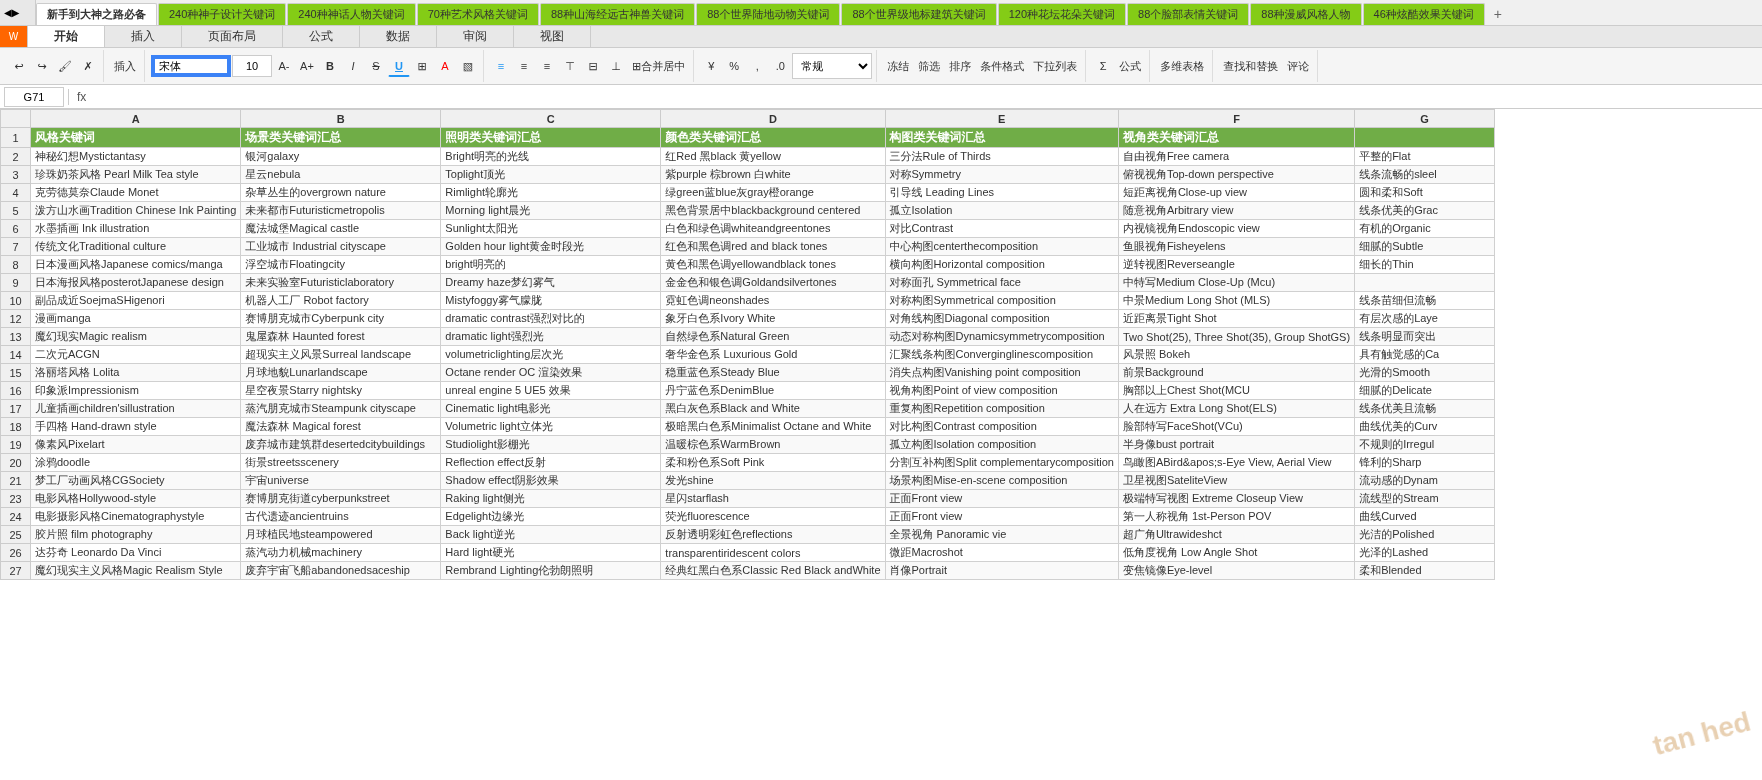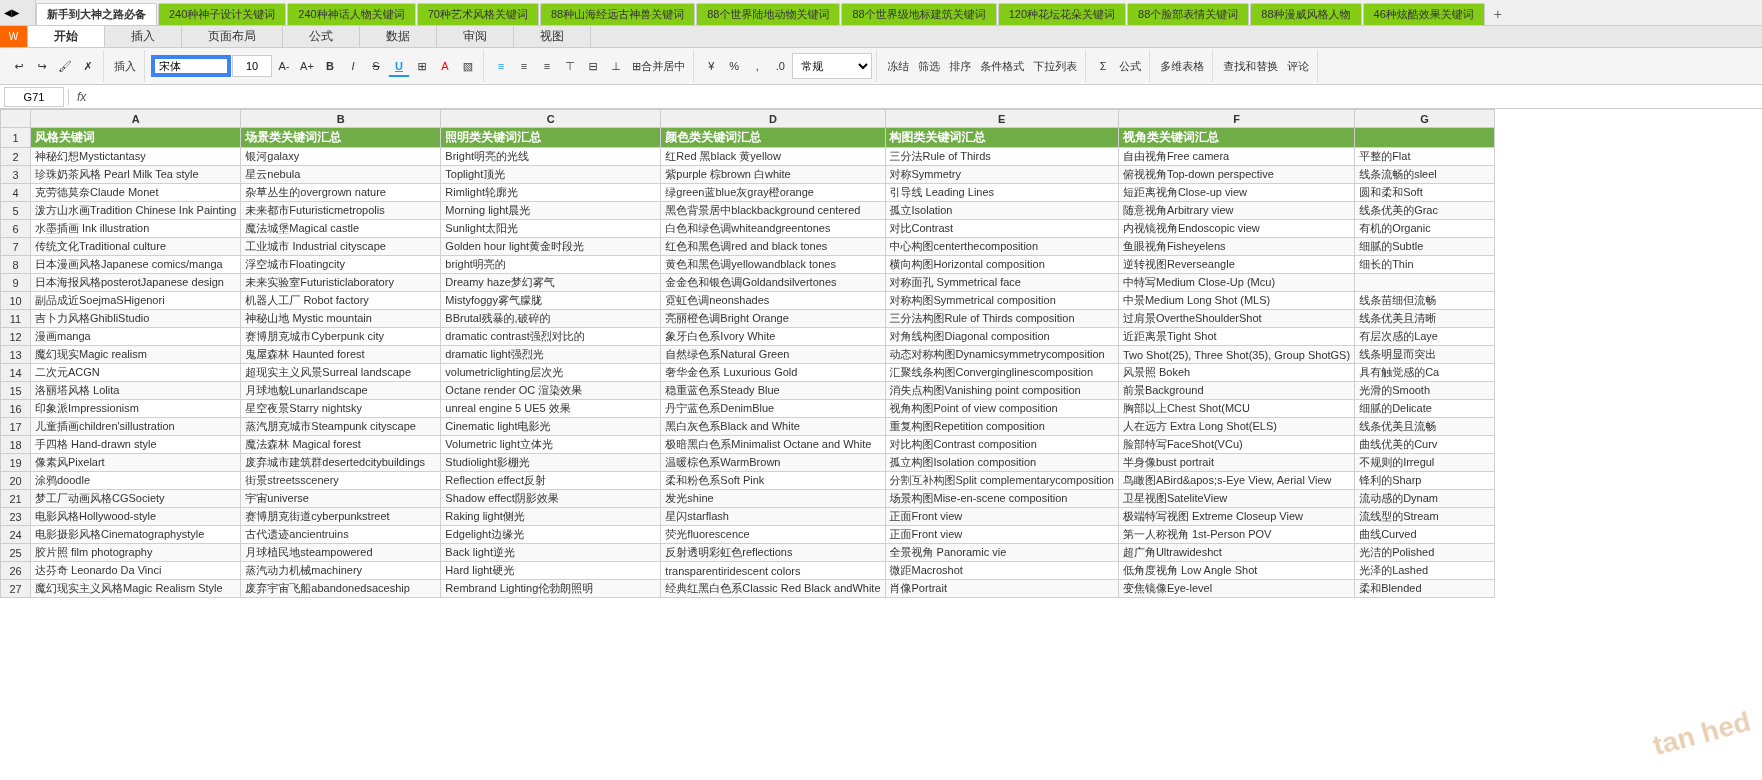--- a/index.html
+++ b/index.html
@@ -106,21 +106,20 @@
       text-align: center;
     }
     .formula-bar-sep {
       width: 1px;
       height: 16px;
       background: #ccc;
     }
     .fx-label {
       font-size: 12px;
       color: #555;
-      font-style: italic;
       padding: 0 4px;
     }
     .formula-input {
       flex: 1;
       height: 20px;
       border: none;
       outline: none;
       font-size: 11px;
       padding: 0 4px;
     }
@@ -504,30 +503,20 @@
           <tr class="even-row">
             <td class="row-header">10</td>
             <td class="cell">副品成近SoejmaSHigenori</td>
             <td class="cell">机器人工厂 Robot factory</td>
             <td class="cell">Mistyfoggy雾气朦胧</td>
             <td class="cell">霓虹色调neonshades</td>
             <td class="cell">对称构图Symmetrical composition</td>
             <td class="cell">中景Medium Long Shot (MLS)</td>
             <td class="cell">线条苗细但流畅</td>
           </tr>
-          <tr class="odd-row">
-            <td class="row-header">11</td>
-            <td class="cell">吉卜力风格GhibliStudio</td>
-            <td class="cell">神秘山地 Mystic mountain</td>
-            <td class="cell">BBrutal残暴的,破碎的</td>
-            <td class="cell">亮丽橙色调Bright Orange</td>
-            <td class="cell">三分法构图Rule of Thirds composition</td>
-            <td class="cell">过肩景OvertheShoulderShot</td>
-            <td class="cell">线条优美且清晰</td>
-          </tr>
           <tr class="even-row">
             <td class="row-header">12</td>
             <td class="cell">漫画manga</td>
             <td class="cell">赛博朋克城市Cyberpunk city</td>
             <td class="cell">dramatic contrast强烈对比的</td>
             <td class="cell">象牙白色系Ivory White</td>
             <td class="cell">对角线构图Diagonal composition</td>
             <td class="cell">近距离景Tight Shot</td>
             <td class="cell">有层次感的Laye</td>
           </tr>

